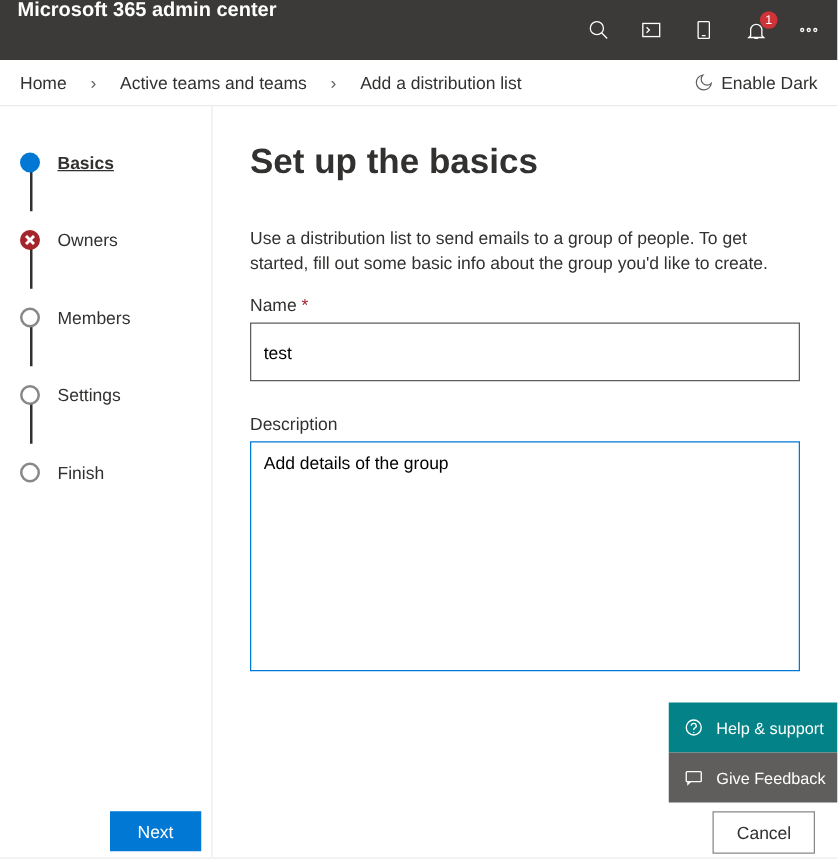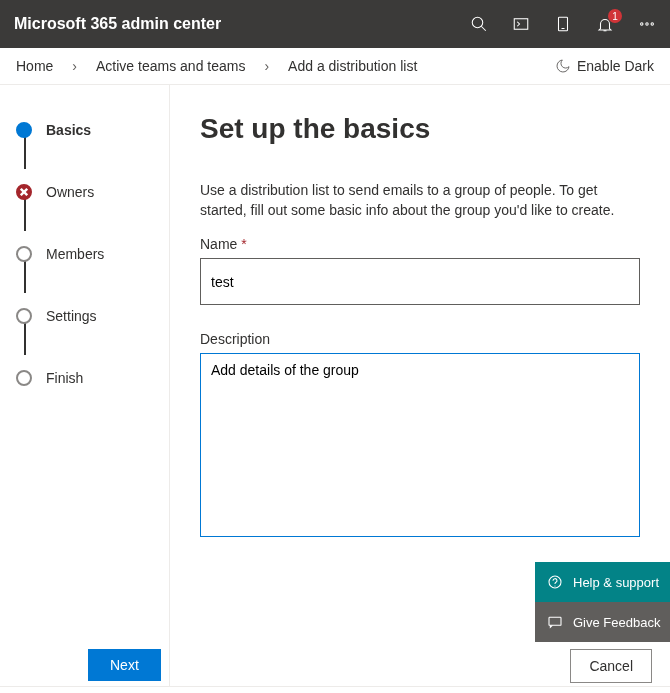--- a/index.html
+++ b/index.html
@@ -1,18 +1,18 @@
 <!DOCTYPE html>
 <html><head>
 <meta charset="utf-8">
 <style>
   * { box-sizing: border-box; margin: 0; padding: 0; }
   body { font-family: "Segoe UI", Arial, sans-serif; font-size: 14px; color: #323130; width: 670px; height: 693px; overflow: hidden; background: #fff; position: relative; }
   
-  .topbar { background: #3b3a39; color: #fff; height: 48px; display: flex; align-items: center; padding: 0 14px; }
+  .topbar { background: #3b3a39; color: #fff; height: 48px; display: flex; padding: 0 14px; }
   .topbar-title { font-size: 16px; font-weight: 600; flex: 1; }
   .topbar-icons { display: flex; align-items: center; gap: 24px; }
   .topbar-icon { position: relative; display: flex; align-items: center; justify-content: center; cursor: pointer; }
   .topbar-icon svg { width: 18px; height: 18px; stroke: #fff; fill: none; stroke-width: 1.4; }
   .badge { position: absolute; top: -6px; right: -8px; background: #d13438; color: #fff; border-radius: 50%; width: 14px; height: 14px; font-size: 10px; display: flex; align-items: center; justify-content: center; }
   
   .subbar { display: flex; align-items: flex-end; padding: 10px 16px; font-size: 14px; color: #323130; gap: 11px; }
   .crumb { color: #323130; cursor: pointer; }
   .crumb-sep { padding: 0 8px; color: #605e5c; }
   .dark-toggle { margin-left: auto; display: flex; align-items: center; gap: 6px; cursor: pointer; }
@@ -20,21 +20,21 @@
   
   .main { display: flex; height: calc(693px - 48px - 42px); border-top: 1px solid #edebe9; border-bottom: 1px solid #edebe9;}
   .side { width: 170px; border-right: 1px solid #edebe9; padding: 30px 0 0 16px; }
   .step { display: flex; align-items: center; gap: 14px; position: relative; height: 30px; }
   .step-line { position: absolute; left: 8px; top: 22px; width: 2px; height: 32px; background: #323130; }
   .step-circle { width: 16px; height: 16px; border-radius: 50%; border: 2px solid #8a8886; background: #fff; flex-shrink: 0; z-index: 1; display:flex;align-items:center;justify-content:center;}
   .step.active .step-circle { background: #0078d4; border-color: #0078d4; }
   .step.error .step-circle { background: #a4262c; border-color: #a4262c; }
   .step.error .step-circle svg { width: 8px; height: 8px; stroke: #fff; stroke-width: 3; }
   .step-label { font-size: 14px; }
-  .step.active .step-label { font-weight: 600; }
+  .step.active .step-label { font-weight: 600; text-decoration: underline; }
   .step-gap { height: 32px; }
   .content { flex: 1; padding: 28px 10px 0 30px; overflow: hidden; }
   h1 { font-size: 28px; font-weight: 700; margin-bottom: 36px; }
   .desc { color: #323130; margin-bottom: 16px; line-height: 1.4; max-width: 430px;}
   .field-label { font-size: 14px; margin-bottom: 6px; }
   .req { color: #a4262c; }
   .textinput { width: 440px; height: 47px; border: 1px solid #605e5c; padding: 0 10px; font-size: 14px; font-family: inherit; }
   .textarea { width: 440px; height: 184px; border: 1px solid #0078d4; padding: 8px 10px; font-size: 14px; font-family: inherit; resize: none; }
   .field-block { margin-bottom: 26px; }
   

